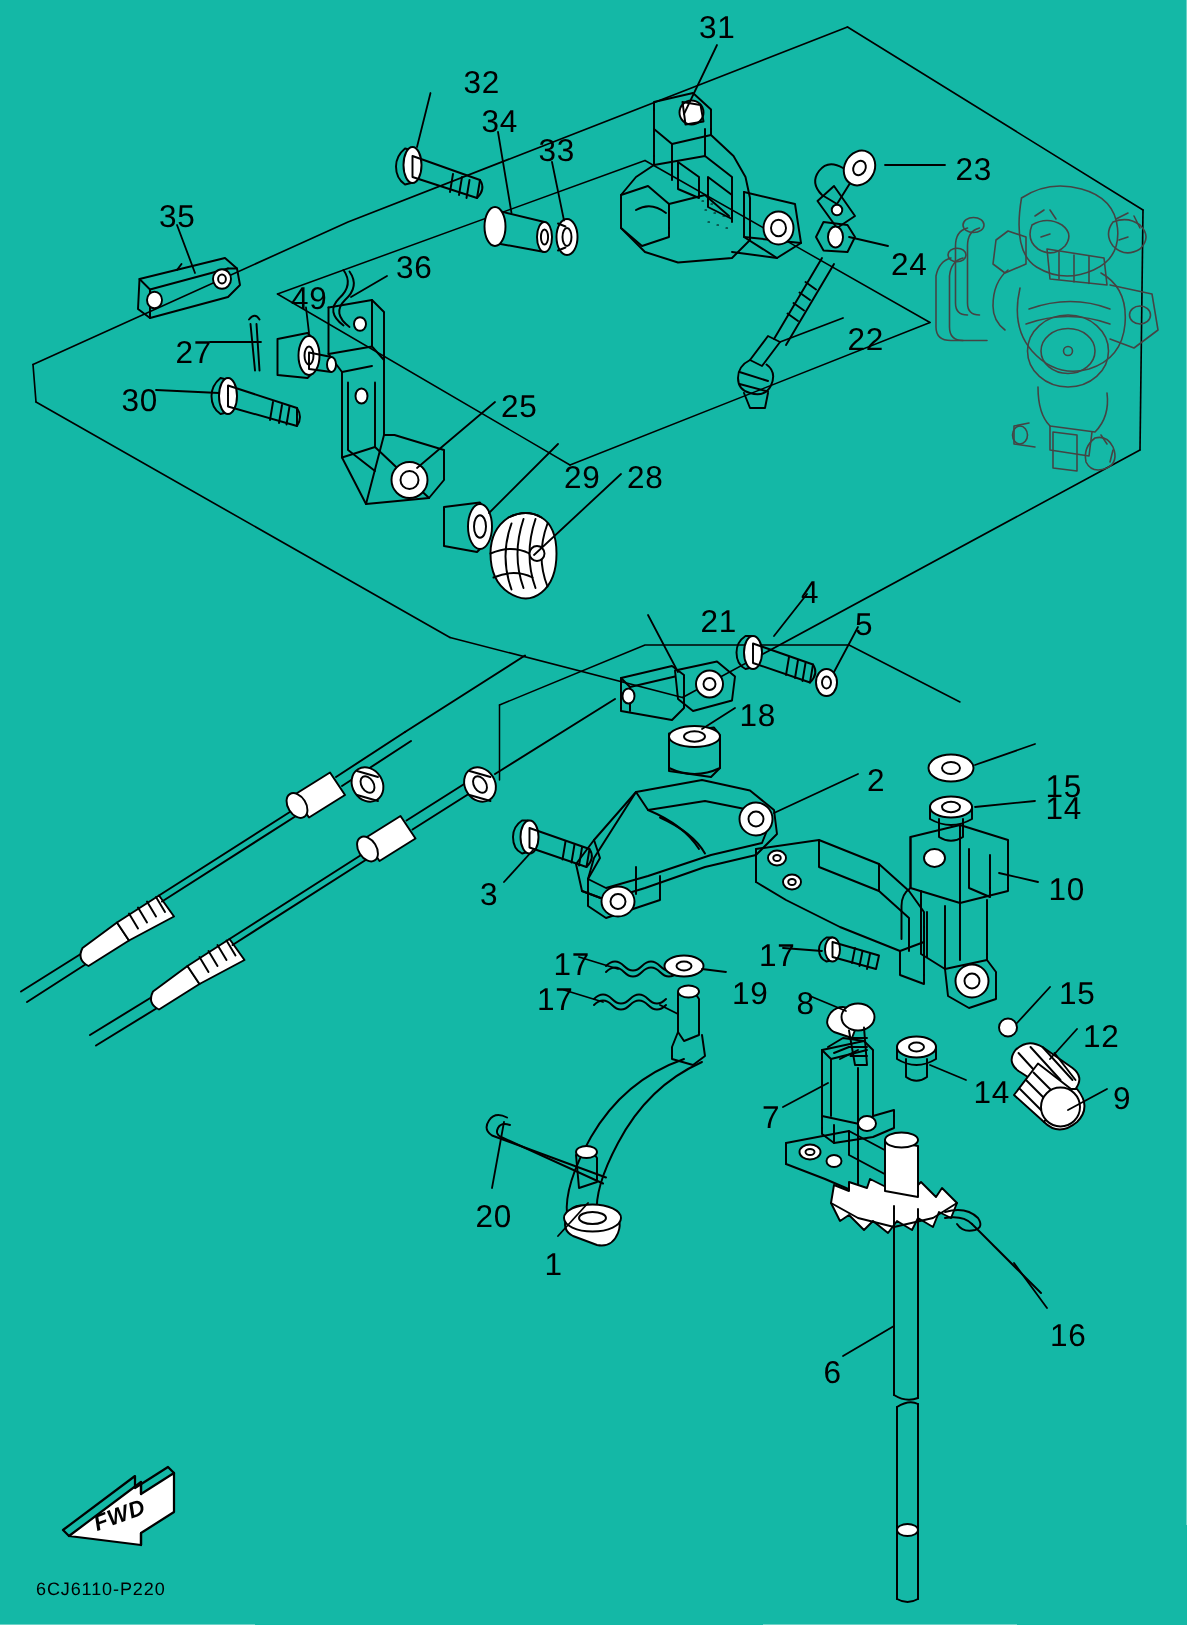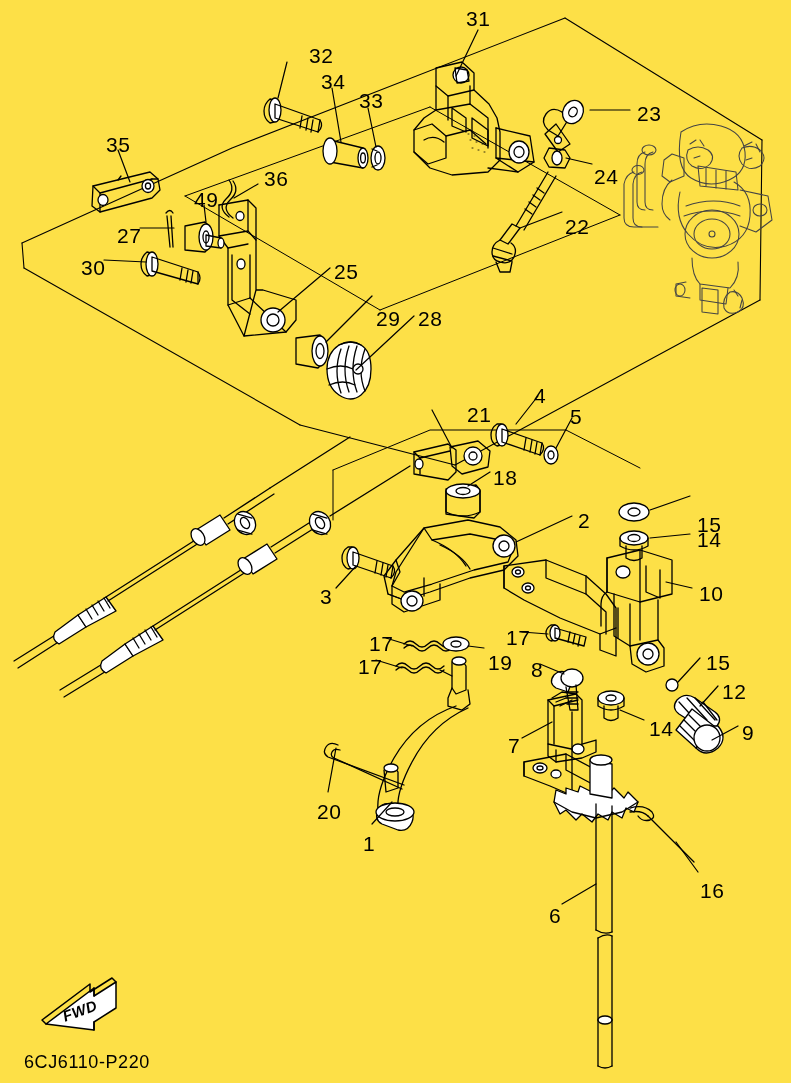--- a/index.html
+++ b/index.html
@@ -7,21 +7,21 @@
   body{
     width:791px;height:1083px;
     font-family:"Liberation Sans", sans-serif;
     color:#000;
     overflow:hidden;
     position:relative;
   }
   #sheet{
     position:relative;
     width:791px;height:1083px;
-    background:#fde047;
+    background:#14b8a6;
   }
   #art{position:absolute;left:0;top:0;width:791px;height:1083px;}
 
   
   .callout{
     position:absolute;
     font-family:"Liberation Sans", sans-serif;
     font-size:21px;
     line-height:21px;
     font-weight:400;
@@ -29,21 +29,21 @@
     color:#000;
     white-space:nowrap;
     user-select:none;
   }
 
   
   #footer-code{
     position:absolute;
     left:24px;top:1052px;
     font-family:"Liberation Sans", sans-serif;
-    font-size:18px;
+    font-size:12px;
     letter-spacing:0.6px;
     color:#000;
   }
   #fwd-label{
     position:absolute;
     left:62px;top:1002px;
     font-family:"Liberation Sans", sans-serif;
     font-size:15px;
     font-weight:700;
     font-style:italic;

